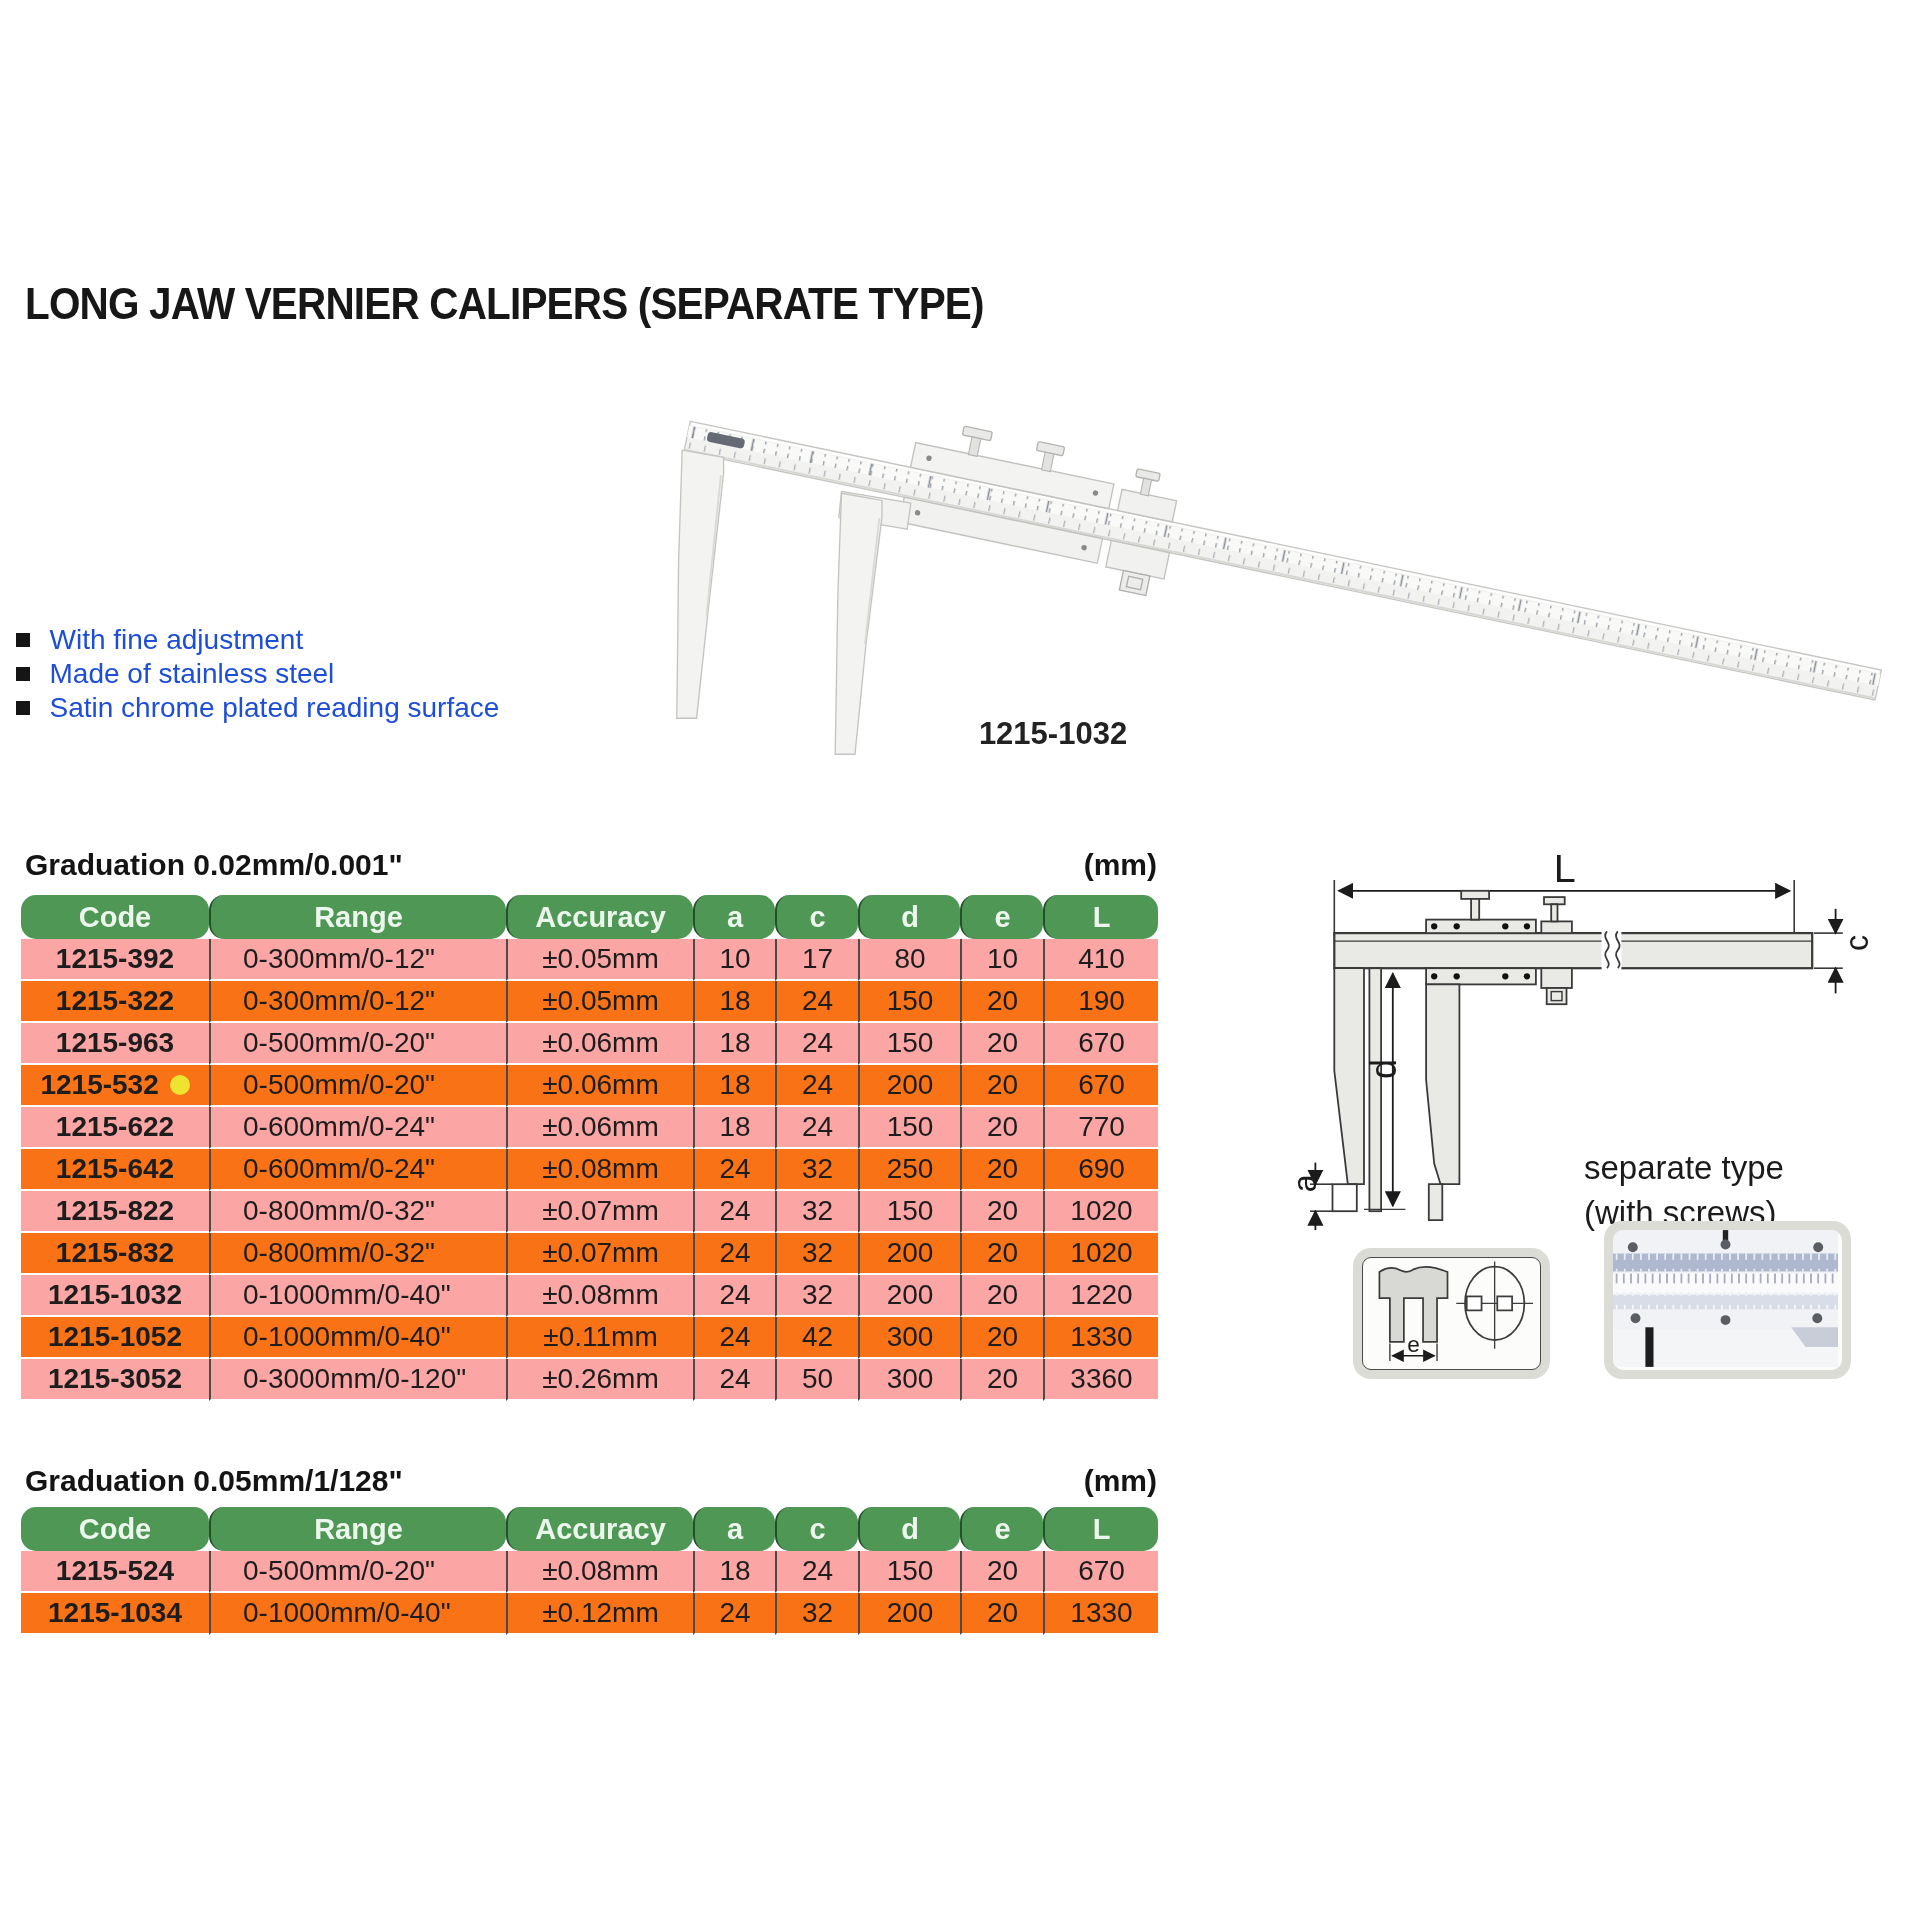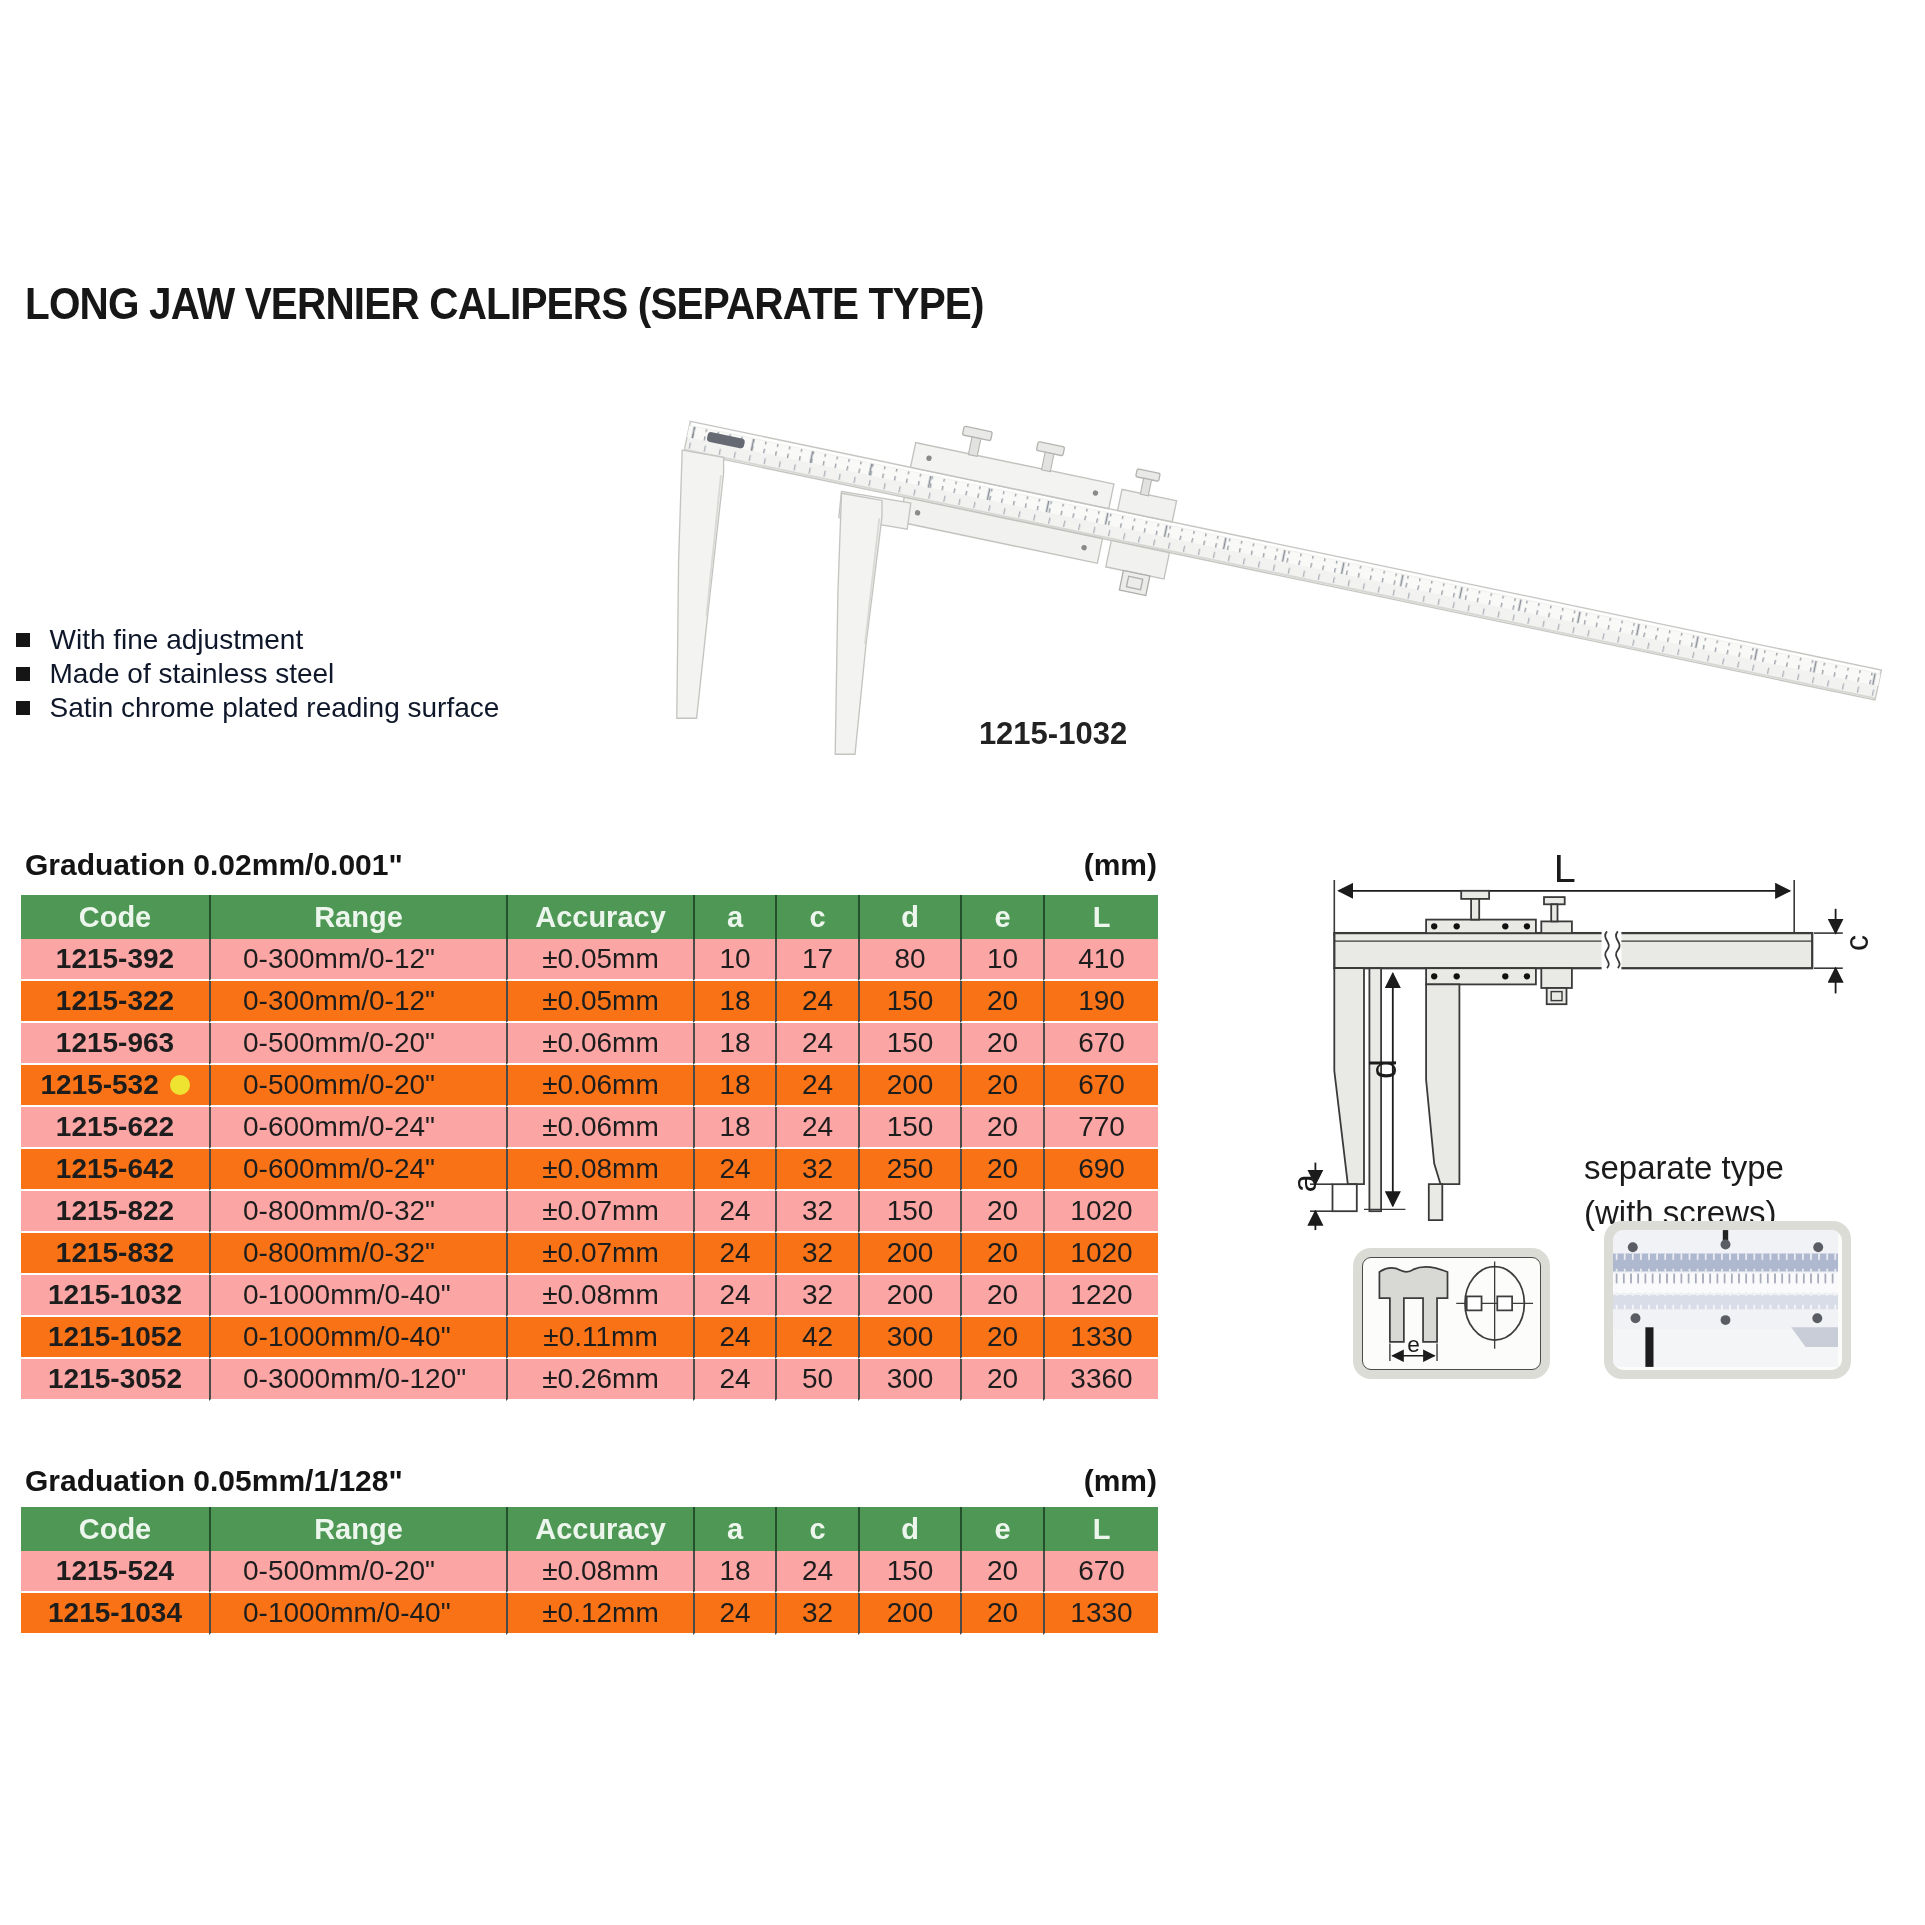--- a/index.html
+++ b/index.html
@@ -12,41 +12,41 @@
     overflow: hidden;
   }
   .page-title {
     position: absolute; left: 25px; top: 279px;
     font-size: 44px; font-weight: bold; letter-spacing: -0.9px;
     transform: scaleX(.92); transform-origin: 0 50%;
     white-space: nowrap; color:#171717;
   }
   
   .features { position: absolute; left: 16px; top: 623px; }
-  .feature { display: flex; align-items: center; height: 34px; font-size: 28px; color:#0f172a; }
+  .feature { display: flex; align-items: center; height: 34px; font-size: 28px; color:#1d4ed8; }
   .bullet-sq { width: 13.5px; height: 13.5px; background: #151515; margin-right: 20px; flex: 0 0 13.5px; }
   
   .product-label {
     position: absolute; left: 936px; top: 716px; width: 234px;
     text-align: center; font-size: 31px; font-weight: bold; color:#222;
   }
   
   .grad-head { position: absolute; font-size: 30px; font-weight: bold; color: #141414; white-space: nowrap; }
   #grad1 { left: 25px; top: 848px; }
   #mm1   { left: 887px; top: 848px; width: 270px; text-align: right; }
   #grad2 { left: 25px; top: 1464px; }
   #mm2   { left: 887px; top: 1464px; width: 270px; text-align: right; }
   
   .spec-table { position: absolute; left: 21px; width: 1137px; }
   #table1 { top: 895px; }
   #table2 { top: 1507px; }
   .t-row { display: grid; grid-template-columns: 188px 297px 187px 82px 83px 102px 83px 115px; }
   .t-head .t-cell {
     background: #4e9755; color: #edf6ed; font-weight: bold; font-size: 29px;
-    height: 44px; display: flex; align-items: center; justify-content: center;
+    height: 44px; display: flex; align-items: center; justify-content: center; border-radius: 15px;
   }
   .t-head .t-cell + .t-cell { border-left: 2.7px solid #24502b; }
   .t-body .t-row { height: 42px; }
   .t-body .t-cell {
     font-size: 28px; display: flex; align-items: center; justify-content: center;
     border-bottom: 2.7px solid #ffffff; color: #1d1d1d; overflow: hidden;
   }
   .t-body .t-cell + .t-cell { border-left: 2.7px solid #4a4a48; }
   .row-dark  .t-cell { background: #fca5a5; }
   .row-light .t-cell { background: #f97316; }

